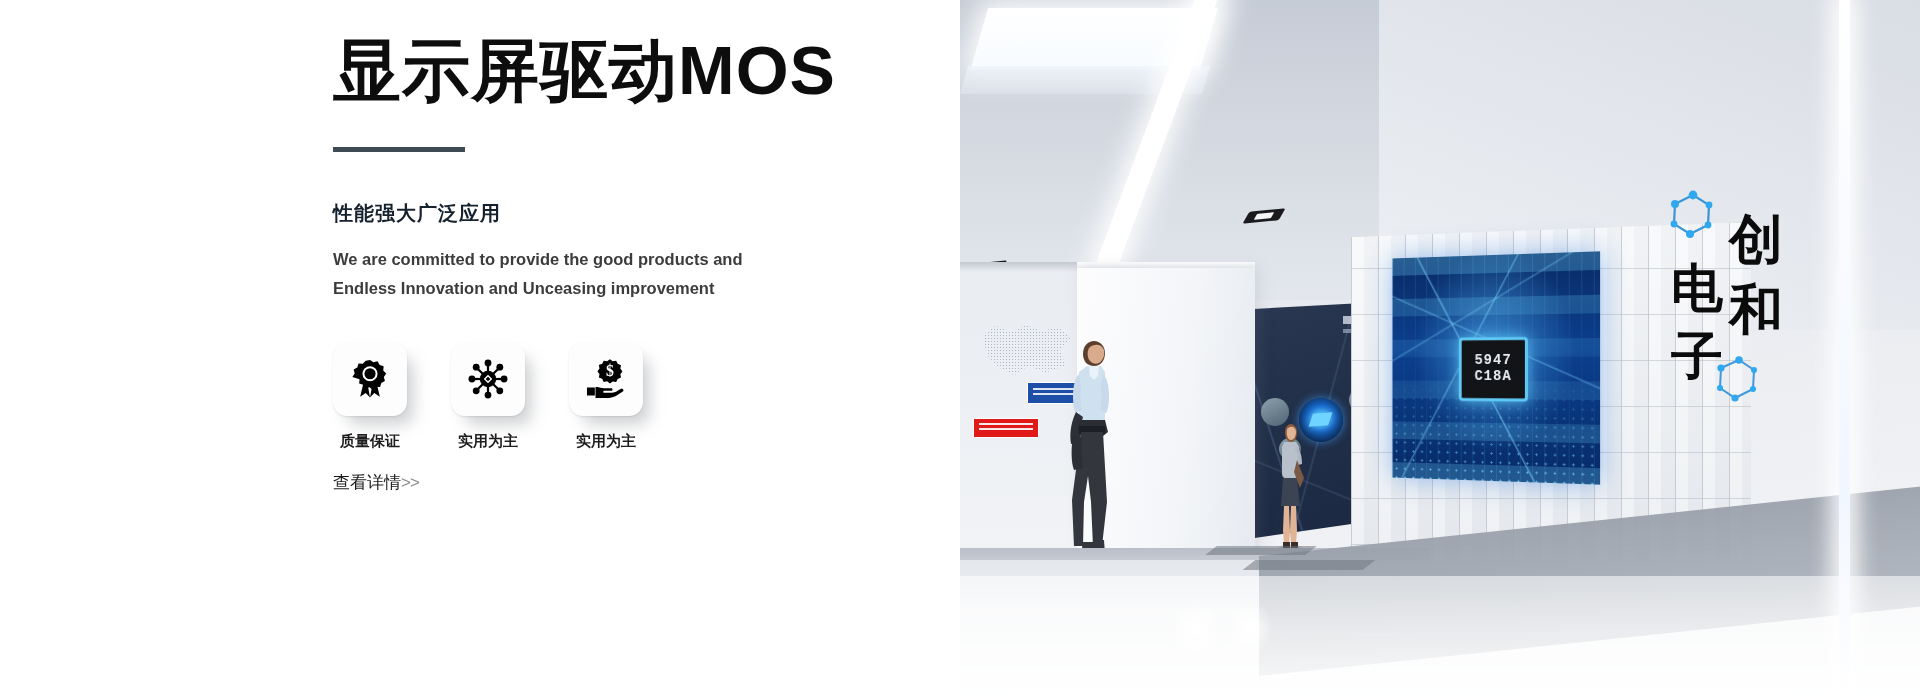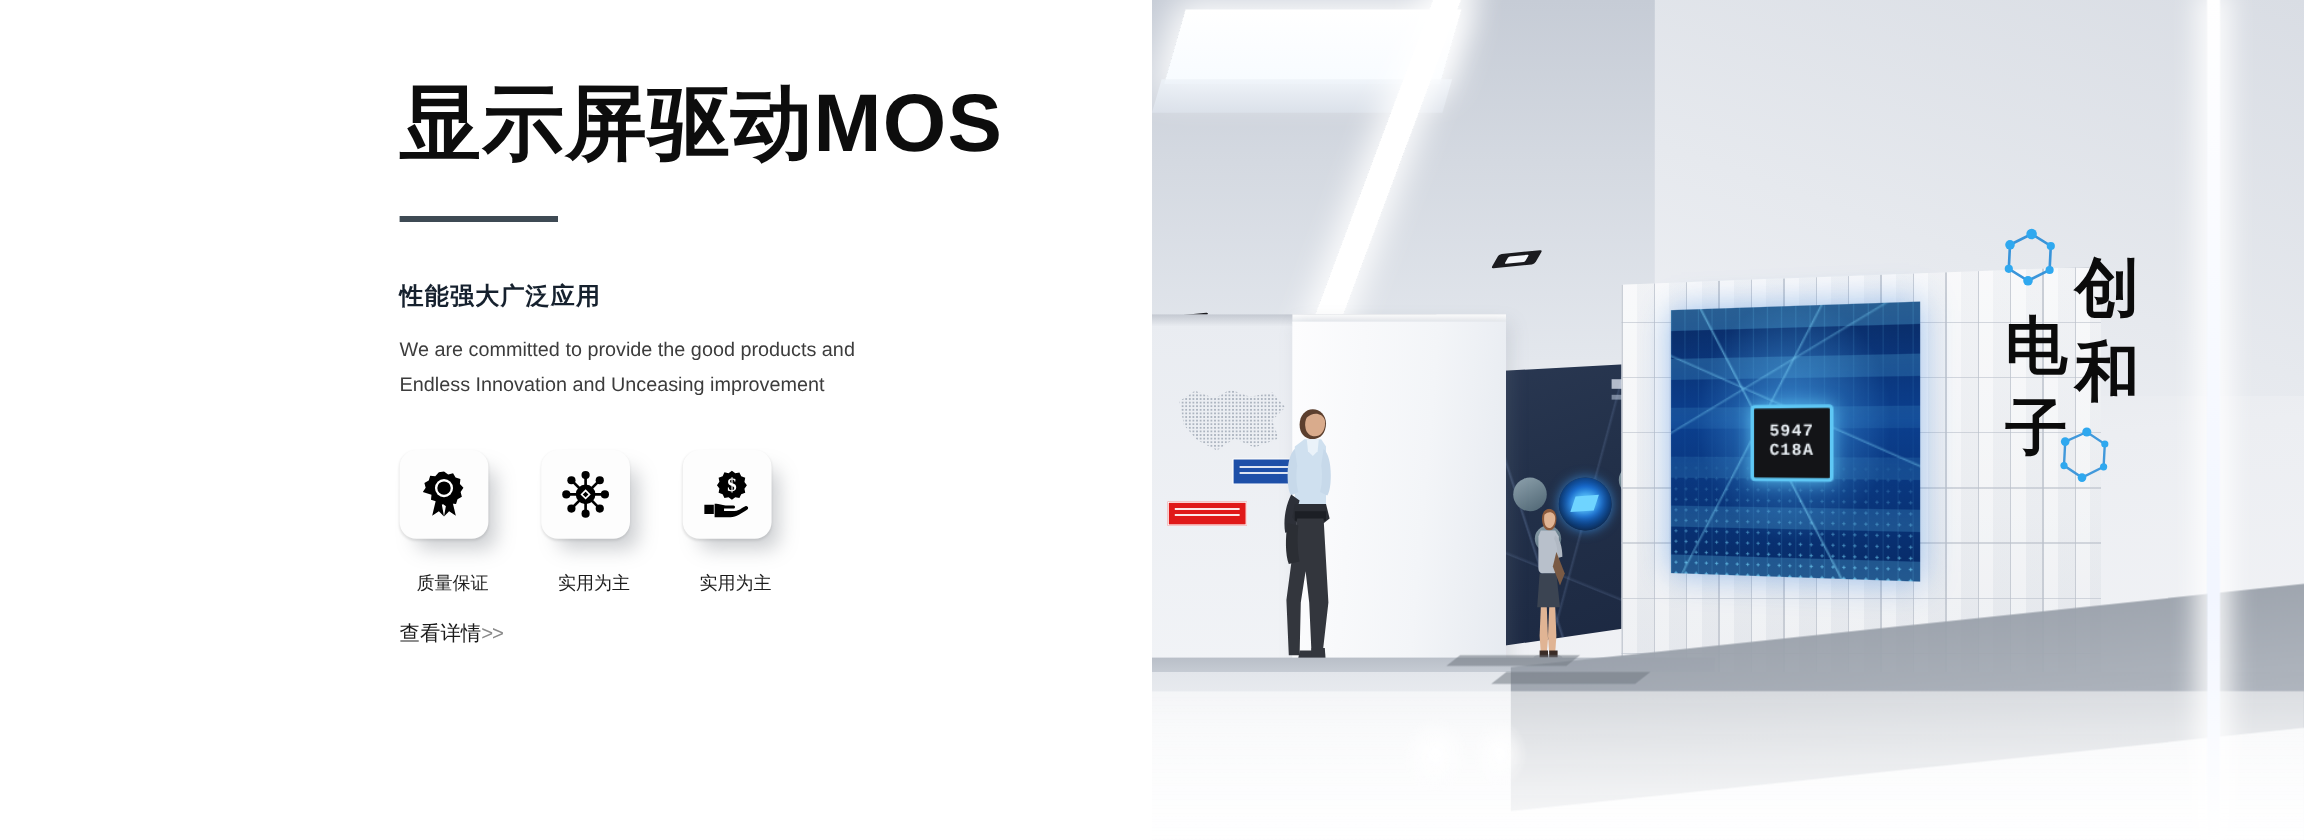--- a/index.html
+++ b/index.html
@@ -13,55 +13,55 @@
   .banner { position:absolute; inset:0; display:flex; }
 
   
   .left-panel {
     position:absolute; left:0; top:0; width:960px; height:700px;
     background:#ffffff; z-index:5;
   }
   .content { position:absolute; left:333px; top:0; width:600px; }
 
   .title {
-    margin-top:64px;
+    margin-top:31px;
     font-size:68px; line-height:1.15; font-weight:700;
     color:#0d0d0d; letter-spacing:1px; white-space:nowrap;
   }
 
   .divider {
     margin-top:38px; width:132px; height:5px; background:#3e4a54;
   }
 
   .subtitle {
     margin-top:48px;
     font-size:20px; font-weight:700; color:#16212e; letter-spacing:1px;
   }
 
   .desc {
     margin-top:18px;
     font-size:16.5px; line-height:1.72; color:#3c3c3c; font-weight:400;
   }
-  .desc div { white-space:nowrap; }
+  .desc div { white-space:nowrap;font-weight:bold; }
 
   
   .features { margin-top:40px; display:flex; gap:44px; }
   .feature { width:74px; }
   .icon-box {
     width:74px; height:74px; border-radius:14px; background:#fdfdfd;
     display:flex; align-items:center; justify-content:center;
     box-shadow:
       10px 12px 16px -4px rgba(120,125,135,0.38),
       0 1px 2px rgba(0,0,0,0.10);
     position:relative;
   }
   .icon-box svg { width:42px; height:42px; display:block; }
   .feature-label {
-    margin-top:28px; text-align:right;
-    font-size:15px; color:#1d1d1d; font-weight:400; white-space:nowrap;
+    margin-top:16px; text-align:center;
+    font-size:15px; color:#1d1d1d; font-weight:700; white-space:nowrap;
   }
 
   
   .more-link {
     display:inline-block; margin-top:20px;
     font-size:17px; color:#1a1a1a; text-decoration:none; font-weight:400;
     position:relative;
   }
   .more-link .arrows { color:#8a8a8a; letter-spacing:-1px; }
 

